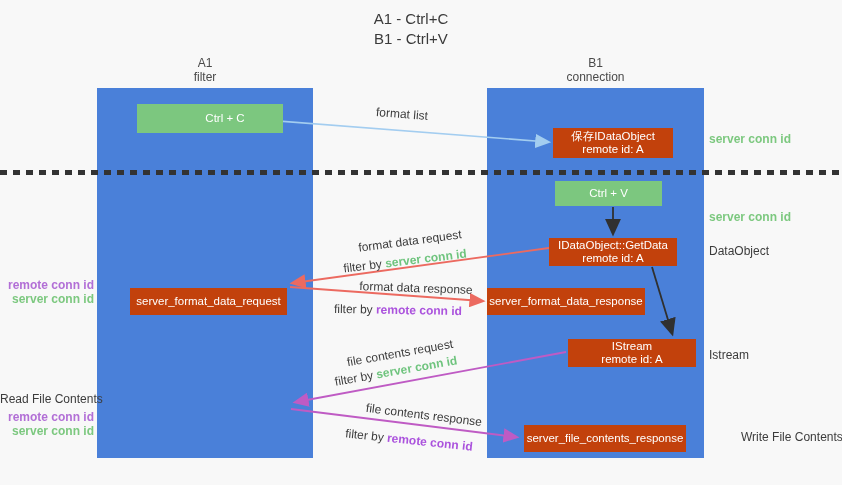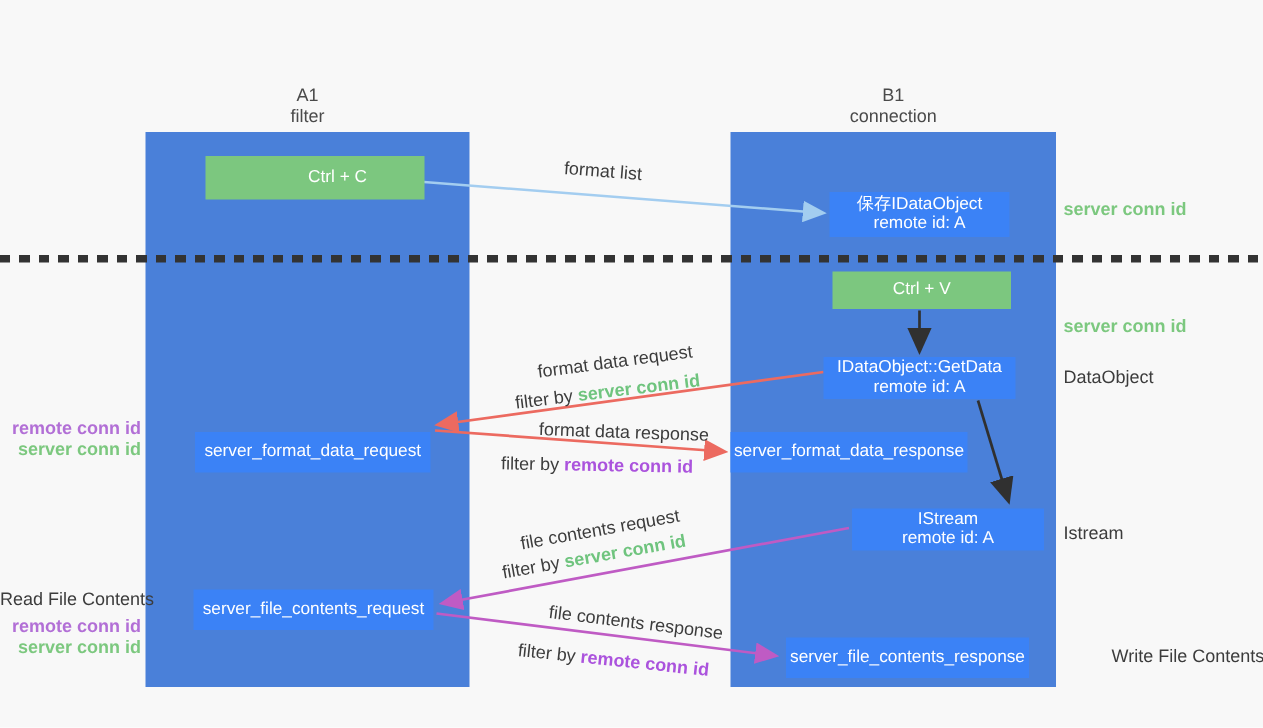--- a/index.html
+++ b/index.html
@@ -24,24 +24,24 @@
   .dotted {
     position:absolute; left:0; top:170px; width:842px; height:5px;
     background:repeating-linear-gradient(90deg,#333 0 7px,transparent 7px 13px);
   }
   .box {
     position:absolute; color:#fff; display:flex; flex-direction:column;
     align-items:center; justify-content:center; text-align:center;
     font-size:11.5px; line-height:13px; white-space:nowrap;
   }
   .green  { background:#7cc77f; }
-  .orange { background:#3b82f6;justify-content:center; }
+  .orange { background:#c2410c;justify-content:center; }
   #box-ctrl-c   { left:137px; top:104px; width:116px; height:29px;padding-left:30px; }
   #box-save     { left:553px; top:128px; width:120px; height:30px; }
-  #box-ctrl-v   { left:555px; top:181px; width:119px; height:25px; }
+  #box-ctrl-v   { left:555px; top:181px; width:107px; height:25px; }
   #box-getdata  { left:549px; top:238px; width:128px; height:28px; }
   #box-fmt-req  { left:130px; top:288px; width:157px; height:27px; }
   #box-fmt-res  { left:487px; top:288px; width:158px; height:27px; }
   #box-istream  { left:568px; top:339px; width:128px; height:28px; }
   #box-file-req { left:129px; top:393px; width:160px; height:27px; }
   #box-file-res { left:524px; top:425px; width:162px; height:27px; }
   .alabel {
     position:absolute; font-size:12px; color:#3c3c3c; white-space:nowrap;
   }
   .gtext { color:#6fc47e; font-weight:bold; }
@@ -51,20 +51,24 @@
   .side.ptext { color:#b26fd6; }
   .left-col { left:0; width:94px; text-align:right; }
   .right-col { left:709px; text-align:left; }
   svg.arrows { position:absolute; left:0; top:0; pointer-events:none; }
 </style>
 </head>
 <body>
 
 <div class="canvas">
 
+  <div class="title">
+    <div>A1 - Ctrl+C</div>
+    <div>B1 - Ctrl+V</div>
+  </div>
 
   <div class="lane-header" id="hdr-a1">
     <div>A1</div>
     <div>filter</div>
   </div>
   <div class="lane-header" id="hdr-b1">
     <div>B1</div>
     <div>connection</div>
   </div>
 
@@ -121,23 +125,20 @@
 
   <div class="box orange" id="box-fmt-res">
     <span>server_format_data_response</span>
   </div>
 
   <div class="box orange" id="box-istream">
     <span>IStream</span>
     <span>remote id: A</span>
   </div>
 
-  <div class="box orange" id="box-file-req">
-    <span>server_file_contents_request</span>
-  </div>
 
   <div class="box orange" id="box-file-res">
     <span>server_file_contents_response</span>
   </div>
 
   <div class="alabel" style="left:402px; top:114px; transform:translate(-50%,-50%) rotate(4.5deg);">format list</div>
 
   <div class="alabel" style="left:410px; top:241px; transform:translate(-50%,-50%) rotate(-7.5deg);">format data request</div>
   <div class="alabel" style="left:405px; top:261px; transform:translate(-50%,-50%) rotate(-7deg);">
     <span>filter by </span><span class="gtext">server conn id</span>

